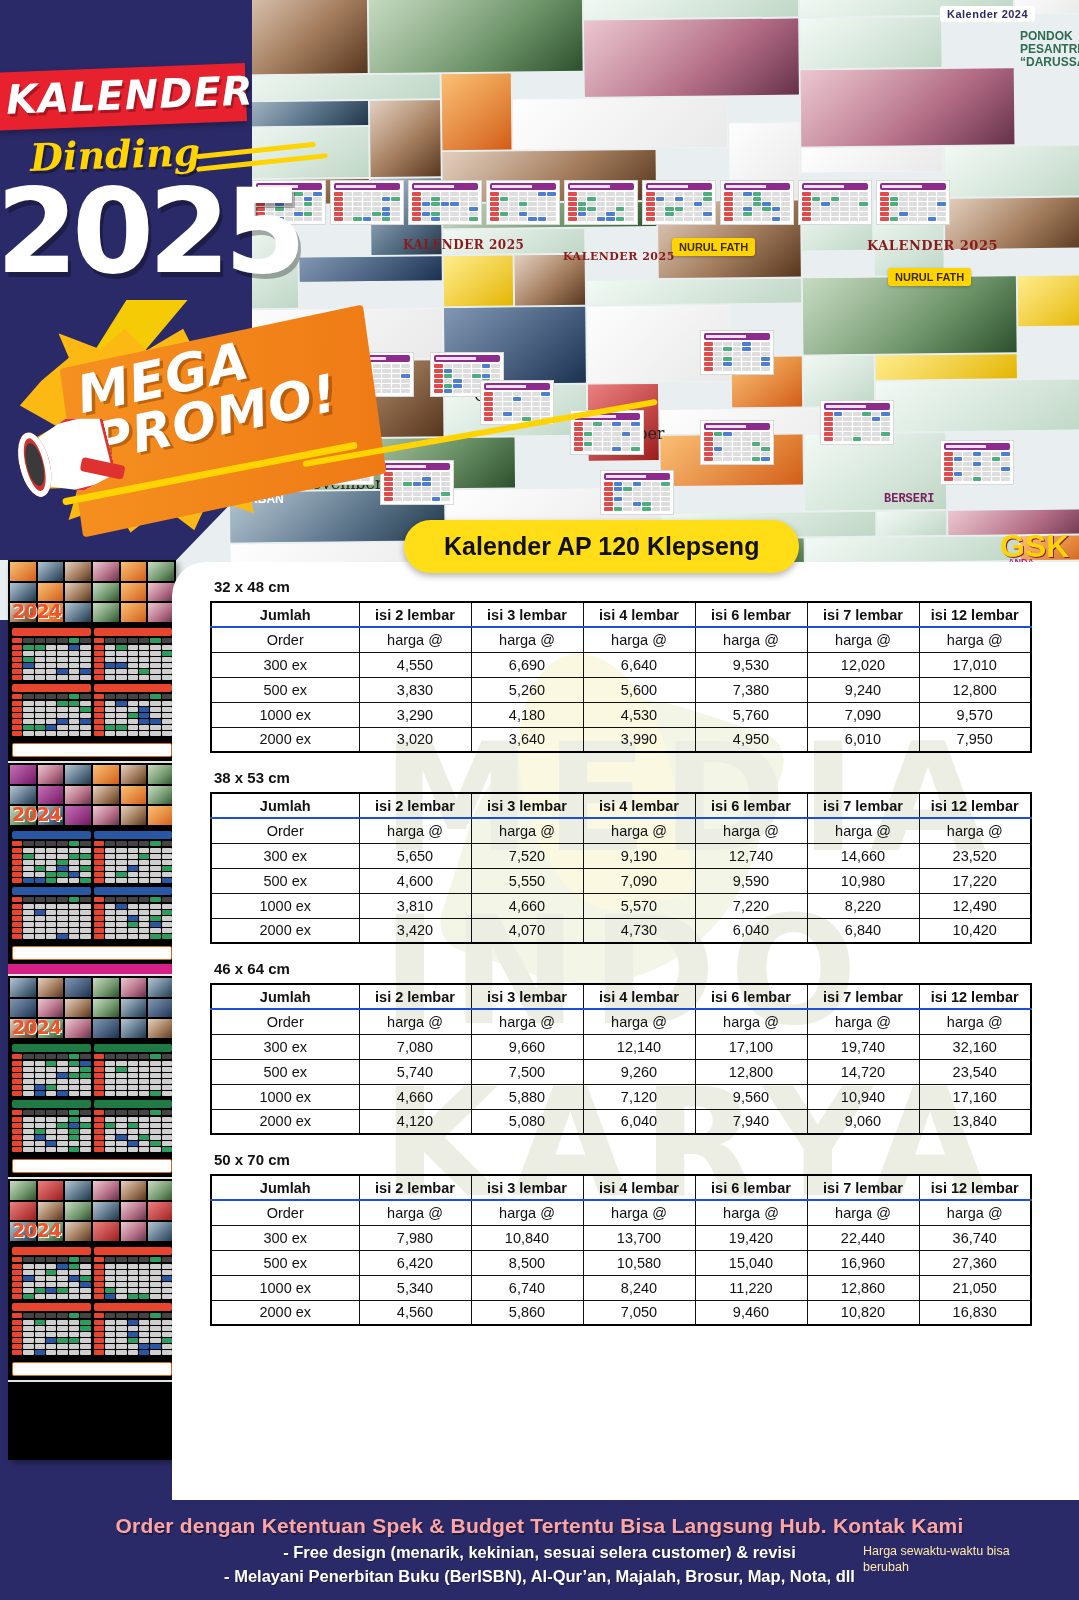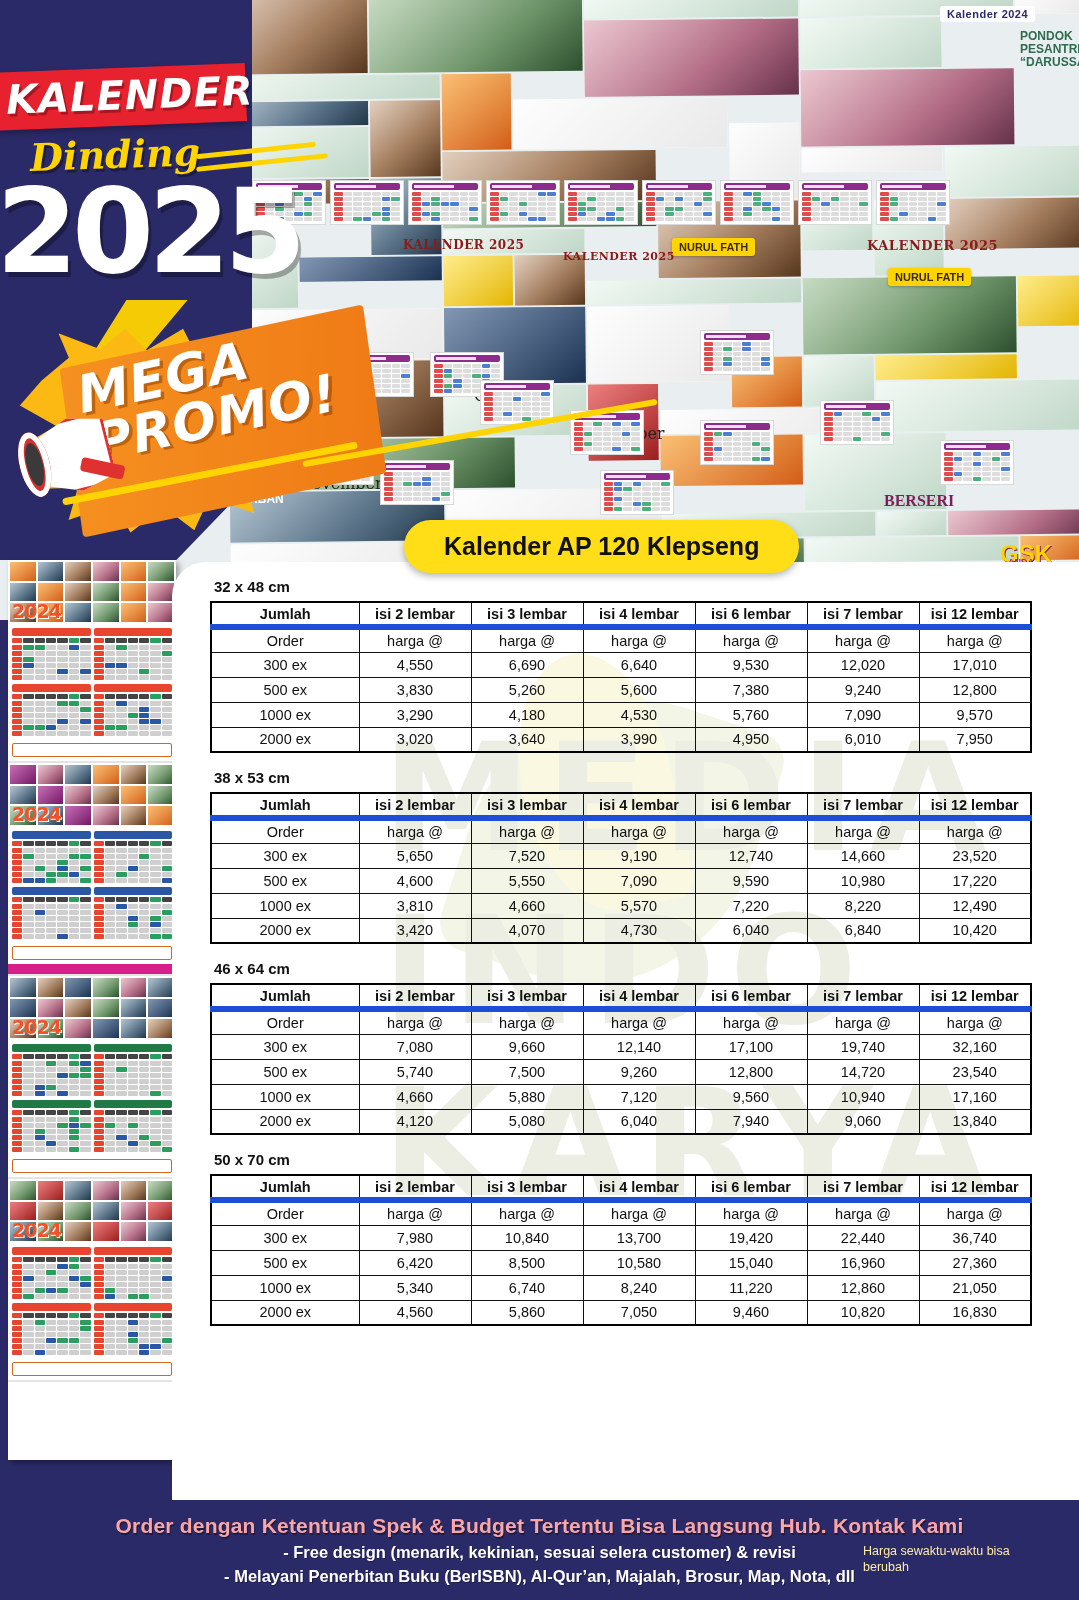--- a/index.html
+++ b/index.html
@@ -170,21 +170,21 @@
     background:#ffde17; color:#111;
     font-size:25px; font-weight:bold;
     padding:12px 40px; border-radius:40px;
     box-shadow:0 3px 7px rgba(0,0,0,.3);
     white-space:nowrap;
   }
 
   
   .strip {
     position:absolute; left:8px; top:560px; width:168px; height:900px;
-    z-index:12; background:#ffffff;
+    z-index:12; background:#000000;
     box-shadow: 3px 3px 6px rgba(0,0,0,.35);
     overflow:hidden;
     display:flex; flex-direction:column;
   }
   .strip-item { border-bottom:2px solid #e4e4e4; position:relative; }
   .strip-hdr { height:64px; position:relative; overflow:hidden; }
   .strip-hdr .tiles {
     position:absolute; inset:2px; display:grid;
     grid-template-columns: repeat(6,1fr); grid-template-rows: repeat(3,1fr); gap:2px;
   }
@@ -243,21 +243,21 @@
     border-collapse:collapse; width:820px; table-layout:fixed;
   }
   table.price col.c0 { width:148px; }
   table.price col.cx { width:112px; }
   table.price th, table.price td {
     border:1px solid #111; text-align:center;
     font-size:14.5px; color:#111; height:25px; padding:0 2px;
     background: transparent;
   }
   table.price thead th {
-    font-weight:bold; font-size:14.5px; border-top:2px solid #000; border-bottom:6px solid #1d4ed8;
+    font-weight:bold; font-size:14.5px; border-top:2px solid #000; border-bottom:2px solid #1d4ed8;
   }
   table.price tr.subhdr td { font-weight:normal; }
   table.price tr:last-child td { border-bottom:2px solid #000; }
   table.price td:first-child, table.price th:first-child { border-left:2px solid #000; }
   table.price td:last-child, table.price th:last-child { border-right:2px solid #000; }
 
   
   .footer {
     position:absolute; left:0; bottom:0; width:1079px; height:100px;
     background:#2b2a68; z-index:16;
@@ -353,22 +353,22 @@
     </div>
 
   <div class="kal-badge" style="left:940px; top:6px; background:#fff; color:#2b2a68;">Kalender 2024</div>
   <div class="nf-badge" style="left:672px; top:238px;">NURUL FATH</div>
   <div class="nf-badge" style="left:888px; top:268px;">NURUL FATH</div>
   <div class="kal-badge" style="left:860px; top:236px; background:transparent; color:#8b1a1a; font-family:'DejaVu Serif',serif; font-size:13px;">KALENDER 2025</div>
   <div class="kal-badge" style="left:396px; top:236px; background:transparent; color:#8b1a1a; font-family:'DejaVu Serif',serif; font-size:12px;">KALENDER 2025</div>
   <div class="kal-badge" style="left:556px; top:248px; background:transparent; color:#8b1a1a; font-family:'DejaVu Serif',serif; font-size:11px;">KALENDER 2025</div>
   <div style="position:absolute; left:1020px; top:30px; font-size:12px; font-weight:bold; color:#2f6b4f; width:56px; line-height:1.1;">PONDOK PESANTREN “DARUSSALAM”</div>
   <div style="position:absolute; left:160px; top:492px; font-size:12px; font-weight:bold; color:#ffffff;">TABUNGAN QURBAN</div>
-  <div style="position:absolute; left:884px; top:492px; font-family:Liberation Serif, serif; font-size:16px; font-weight:bold; color:#7a1e5e;">BERSERI</div>
-  <div style="position:absolute; left:1000px; top:540px; font-size:24px; font-weight:bold; color:#ffd400; text-shadow:1px 1px 0 #7a1e5e;">GSK</div>
+  <div style="position:absolute; left:884px; top:492px; font-family:Liberation Mono, monospace; font-size:12px; font-weight:bold; color:#7a1e5e;">BERSERI</div>
+  <div style="position:absolute; left:1000px; top:528px; font-size:32px; font-weight:bold; color:#ffd400; text-shadow:1px 1px 0 #7a1e5e;">GSK</div>
   <div style="position:absolute; left:1008px; top:558px; font-size:9px; font-weight:bold; color:#a6228e; width:58px; line-height:1.1;">ANDA TELPON KAMI DATANG</div>
 
   <div style="position:absolute; left:336px; top:352px; font-family:'DejaVu Serif',serif; font-size:16px; color:#222;">Agustus</div>
   <div style="position:absolute; left:474px; top:386px; font-family:'DejaVu Serif',serif; font-size:16px; color:#222;">Oktober</div>
   <div style="position:absolute; left:330px; top:418px; font-family:'DejaVu Serif',serif; font-size:16px; color:#222;">mber</div>
   <div style="position:absolute; left:298px; top:474px; font-family:'DejaVu Serif',serif; font-size:16px; color:#222;">November</div>
   <div style="position:absolute; left:582px; top:424px; font-family:'DejaVu Serif',serif; font-size:16px; color:#222;">Desember</div>
   <div style="position:absolute; left:716px; top:344px; font-family:'DejaVu Serif',serif; font-size:17px; color:#222;">April</div>
   <div style="position:absolute; left:716px; top:430px; font-family:'DejaVu Serif',serif; font-size:17px; color:#222;">Mei</div>
   <div style="position:absolute; left:836px; top:412px; font-family:'DejaVu Serif',serif; font-size:17px; color:#222;">Juni</div>

